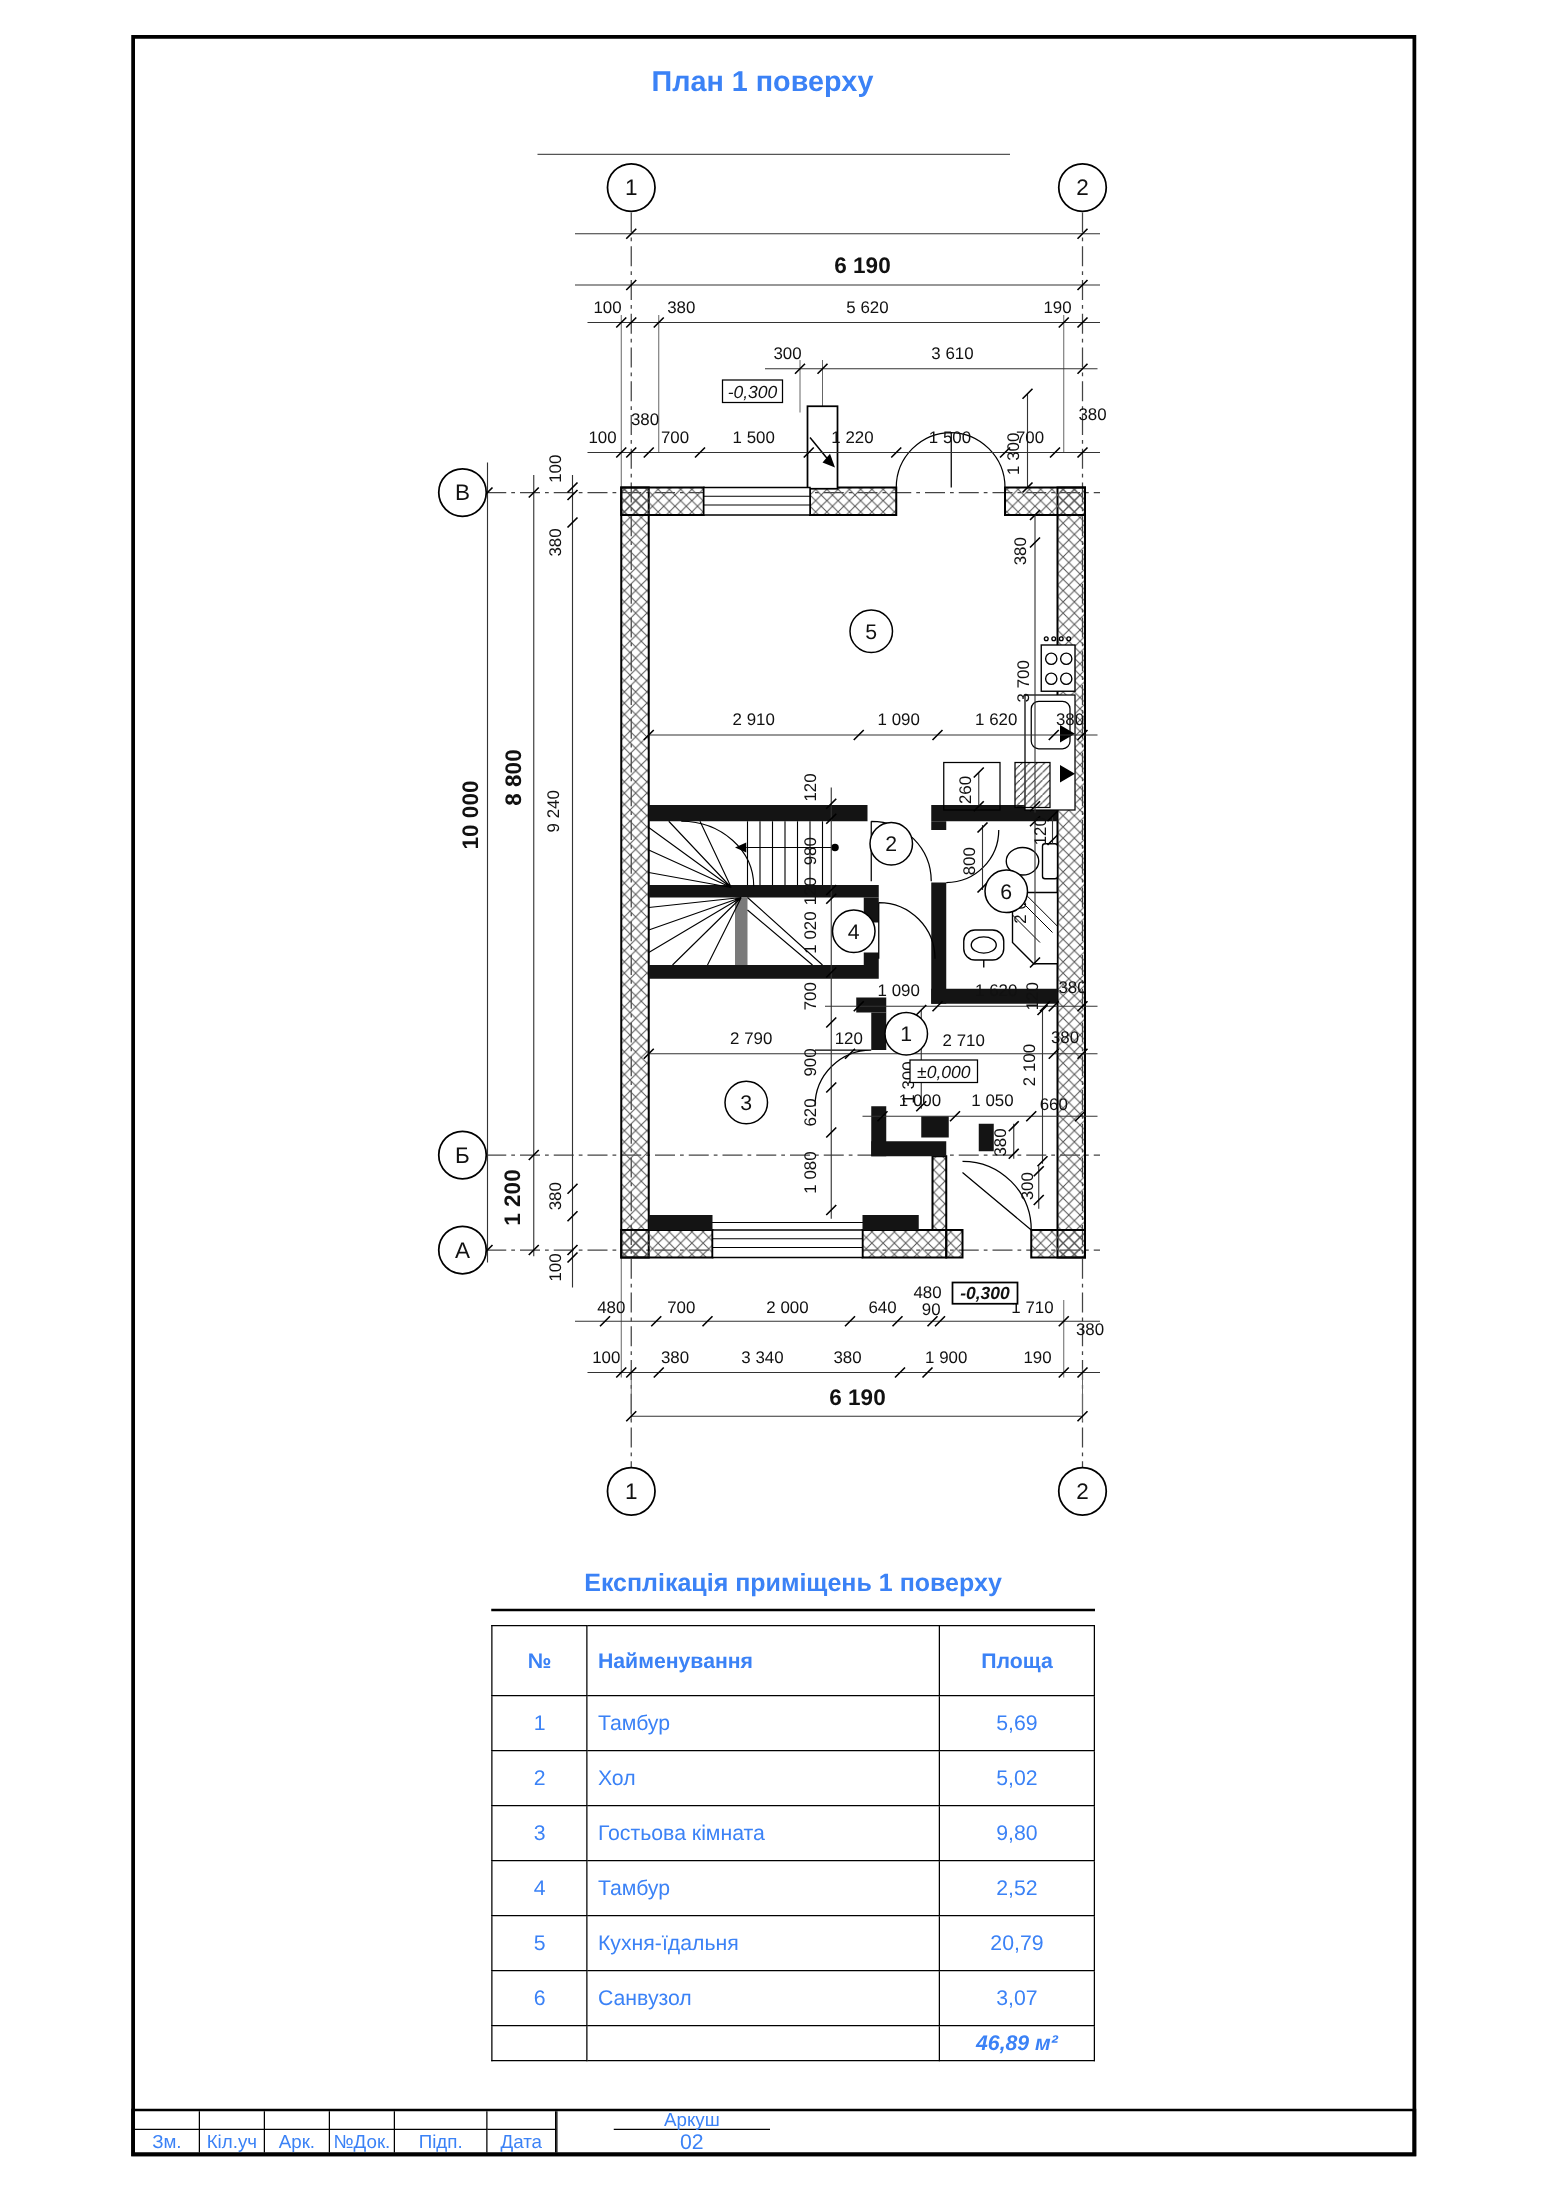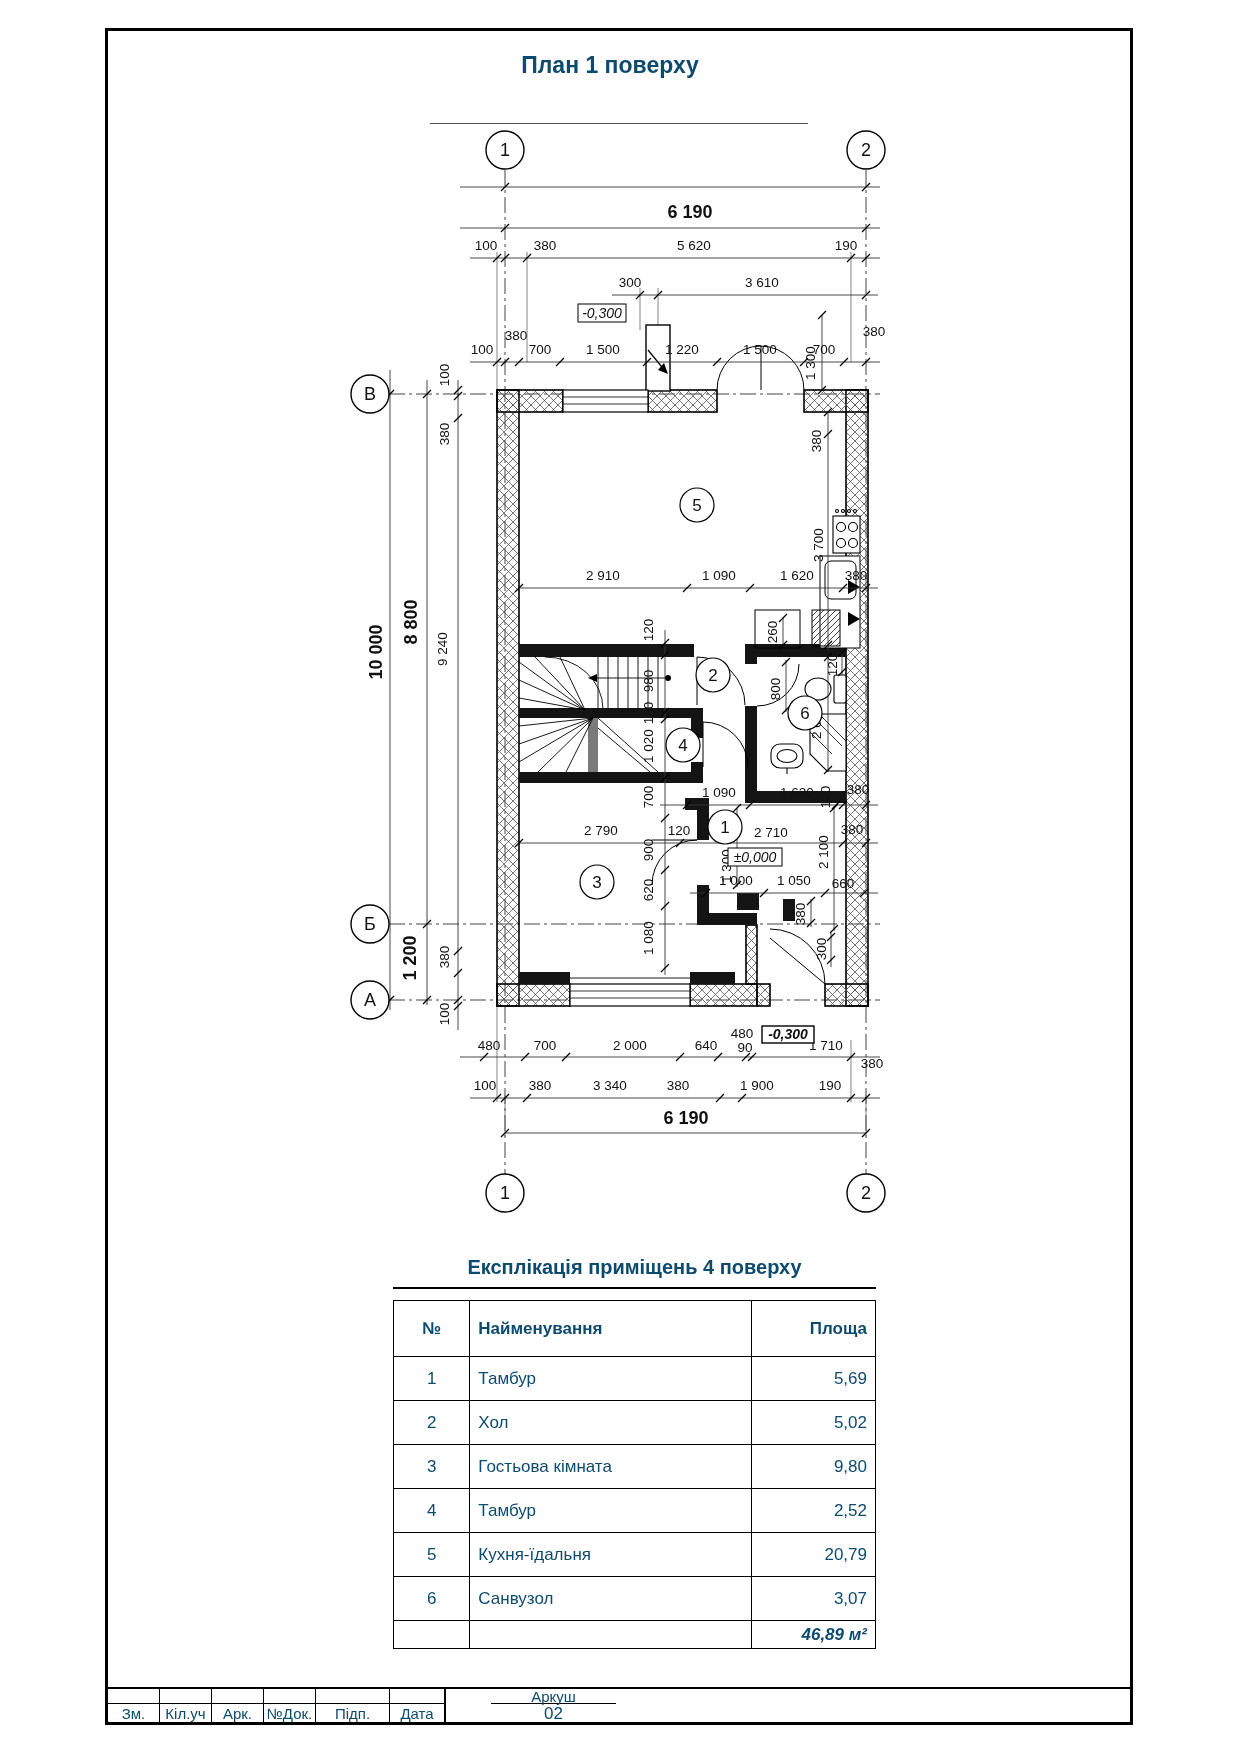--- a/index.html
+++ b/index.html
@@ -1,34 +1,34 @@
 <!DOCTYPE html>
 <html><head>
 <meta charset="utf-8">
 <style>
   html,body{margin:0;padding:0;background:#fff;}
   #sheet{position:relative;width:1241px;height:1754px;background:#fff;
-         font-family:"Liberation Sans",sans-serif;color:#0c4a6e;overflow:hidden;}
+         font-family:"Liberation Sans",sans-serif;color:#3b82f6;overflow:hidden;}
   #frame{position:absolute;left:105px;top:28px;width:1028px;height:1697px;
          border:3px solid #000;box-sizing:border-box;}
   #plan-svg{position:absolute;left:0;top:0;}
   #main-title{position:absolute;left:380px;top:52px;width:460px;text-align:center;
          font-size:23px;font-weight:bold;}
   #title-rule{position:absolute;left:430px;top:123px;width:378px;border-top:1.5px solid #555;}
   
   #expl{position:absolute;left:393px;top:1256px;width:483px;}
   #expl-title{font-size:20px;font-weight:bold;text-align:center;padding-bottom:8px;
         border-bottom:2px solid #000;}
   #expl table{border-collapse:collapse;width:483px;margin-top:11px;font-size:17px;}
   #expl td,#expl th{border:1.6px solid #000;padding:0 8px;}
   #expl th{height:55px;font-size:17px;}
   #expl td{height:43px;}
   #expl .c-num{width:66px;text-align:center;}
   #expl .c-name{width:288px;text-align:left;}
-  #expl .c-area{width:115px;text-align:right;}
+  #expl .c-area{width:115px;text-align:center;}
   #expl .total td{height:27px;border-bottom:1.6px solid #000;margin-top:12px;}
   #expl .total .c-area{font-weight:bold;font-style:italic;}
   
   #tb{position:absolute;left:105px;top:1687px;width:1028px;height:38px;
       border:3px solid #000;border-bottom:3px solid #000;border-left:3px solid #000;
       border-right:3px solid #000;border-top:2.5px solid #000;box-sizing:border-box;
       display:flex;font-size:15px;}
   .tb-left{display:grid;grid-template-columns:52px 52px 52px 52px 74px 55px;
       grid-template-rows:15px 18px;width:337px;}
   .tb-left div{border-right:1.5px solid #000;border-bottom:1.5px solid #000;
@@ -365,21 +365,21 @@
       <circle cx="683" cy="745" r="17" fill="#fff" stroke="#000" stroke-width="1.2"></circle>
       <text class="rm" x="683" y="751">4</text>
       <circle cx="725" cy="827" r="17" fill="#fff" stroke="#000" stroke-width="1.2"></circle>
       <text class="rm" x="725" y="833">1</text>
       <circle cx="597" cy="882" r="17" fill="#fff" stroke="#000" stroke-width="1.2"></circle>
       <text class="rm" x="597" y="888">3</text>
     </g>
   </svg>
 
   <div id="expl">
-    <div id="expl-title">Експлікація приміщень 4 поверху</div>
+    <div id="expl-title">Експлікація приміщень 1 поверху</div>
     <table>
       <tbody>
           <tr>
         <th class="c-num">№</th>
         <th class="c-name">Найменування</th>
         <th class="c-area">Площа</th>
       </tr>
       <tr>
         <td class="c-num">1</td>
         <td class="c-name">Тамбур</td>

